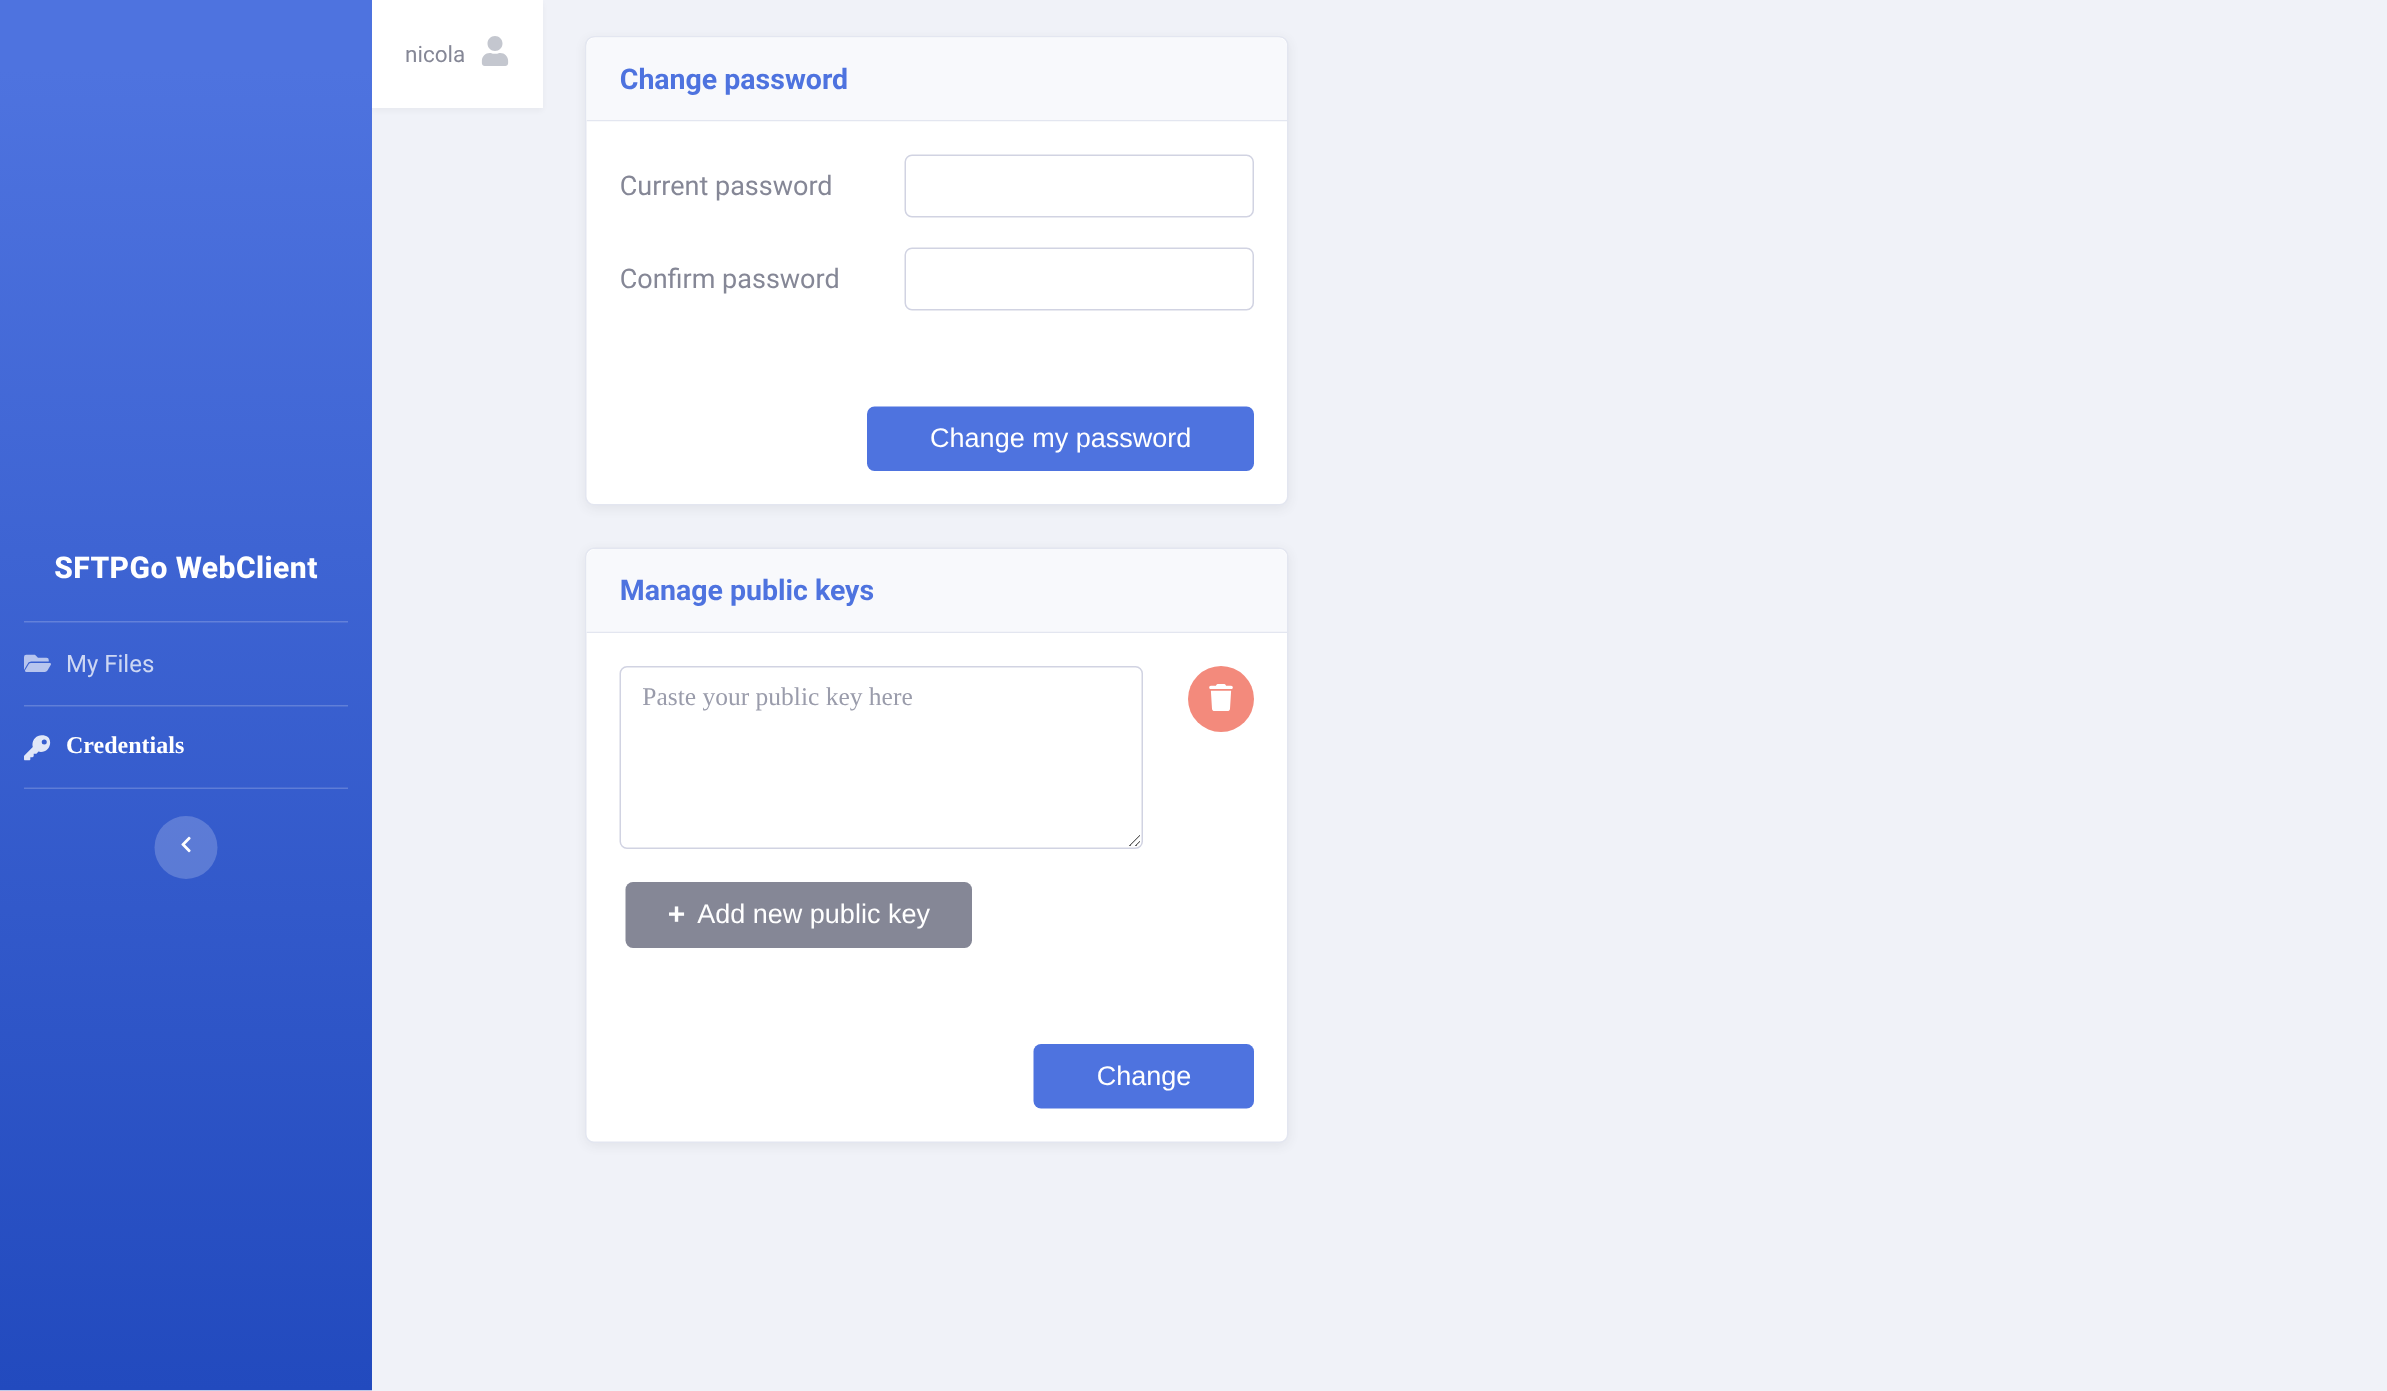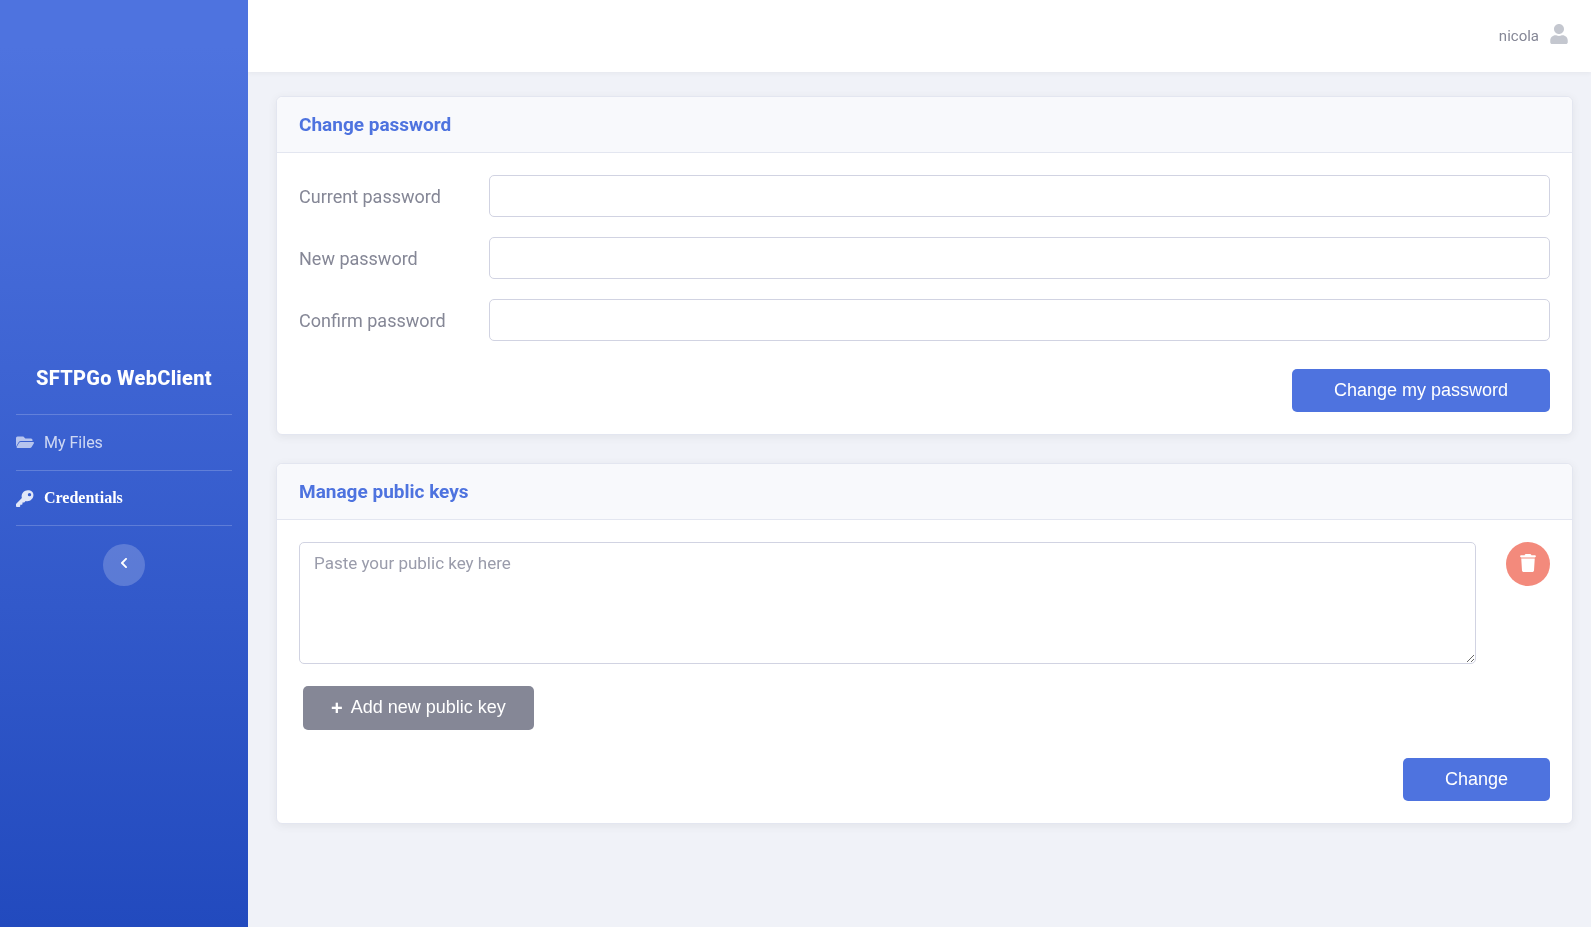--- a/index.html
+++ b/index.html
@@ -61,21 +61,21 @@
     color: #fff;
     font-size: 13px;
     cursor: pointer;
     display:flex; align-items:center; justify-content:center;
   }
 
   
   .content {
     flex: 1;
     display: flex;
-    flex-direction: column;
+    flex-direction: row;
     height: 100vh;
     overflow-y: auto;
   }
   .topbar {
     background: #fff;
     height: 72px;
     display: flex;
     align-items: center;
     justify-content: flex-end;
     padding: 0 22px;
@@ -144,27 +144,28 @@
     border: none;
     border-radius: 5px;
     font-size: 18px;
     padding: 10px 28px;
     cursor: pointer;
     display:inline-flex; align-items:center; gap:8px;
     line-height:1.3;
   }
   .btn-primary { background:#4e73df; color:#fff; }
   .btn-secondary { background:#858796; color:#fff; }
-  .btn-wide { padding:10px 42px; }
+  .btn-wide { padding:10px 42px;margin-top:36px; }
 
   .key-row {
     display: flex;
     align-items: flex-start;
     gap: 30px;
     margin-bottom: 22px;
+    font-family: Liberation Serif, serif;
   }
   .key-row textarea {
     flex: 1;
     height: 122px;
     border: 1px solid #d1d3e2;
     border-radius: 5px;
     padding: 10px 14px;
     font-size: 17px;
     color:#5a5c69;
     font-family: inherit;
@@ -241,24 +242,20 @@
 
     <div class="card">
       <div class="card-header">Change password</div>
       <div class="card-body">
 
         <div class="form-row">
           <label>Current password</label>
           <input type="password" value="" style="">
         </div>
 
-        <div class="form-row">
-          <label>New password</label>
-          <input type="password" value="" style="">
-        </div>
 
         <div class="form-row">
           <label>Confirm password</label>
           <input type="password" value="" style="">
         </div>
 
         <div class="btn-row-right">
           <button class="btn btn-primary btn-wide">Change my password</button>
         </div>
       </div>

